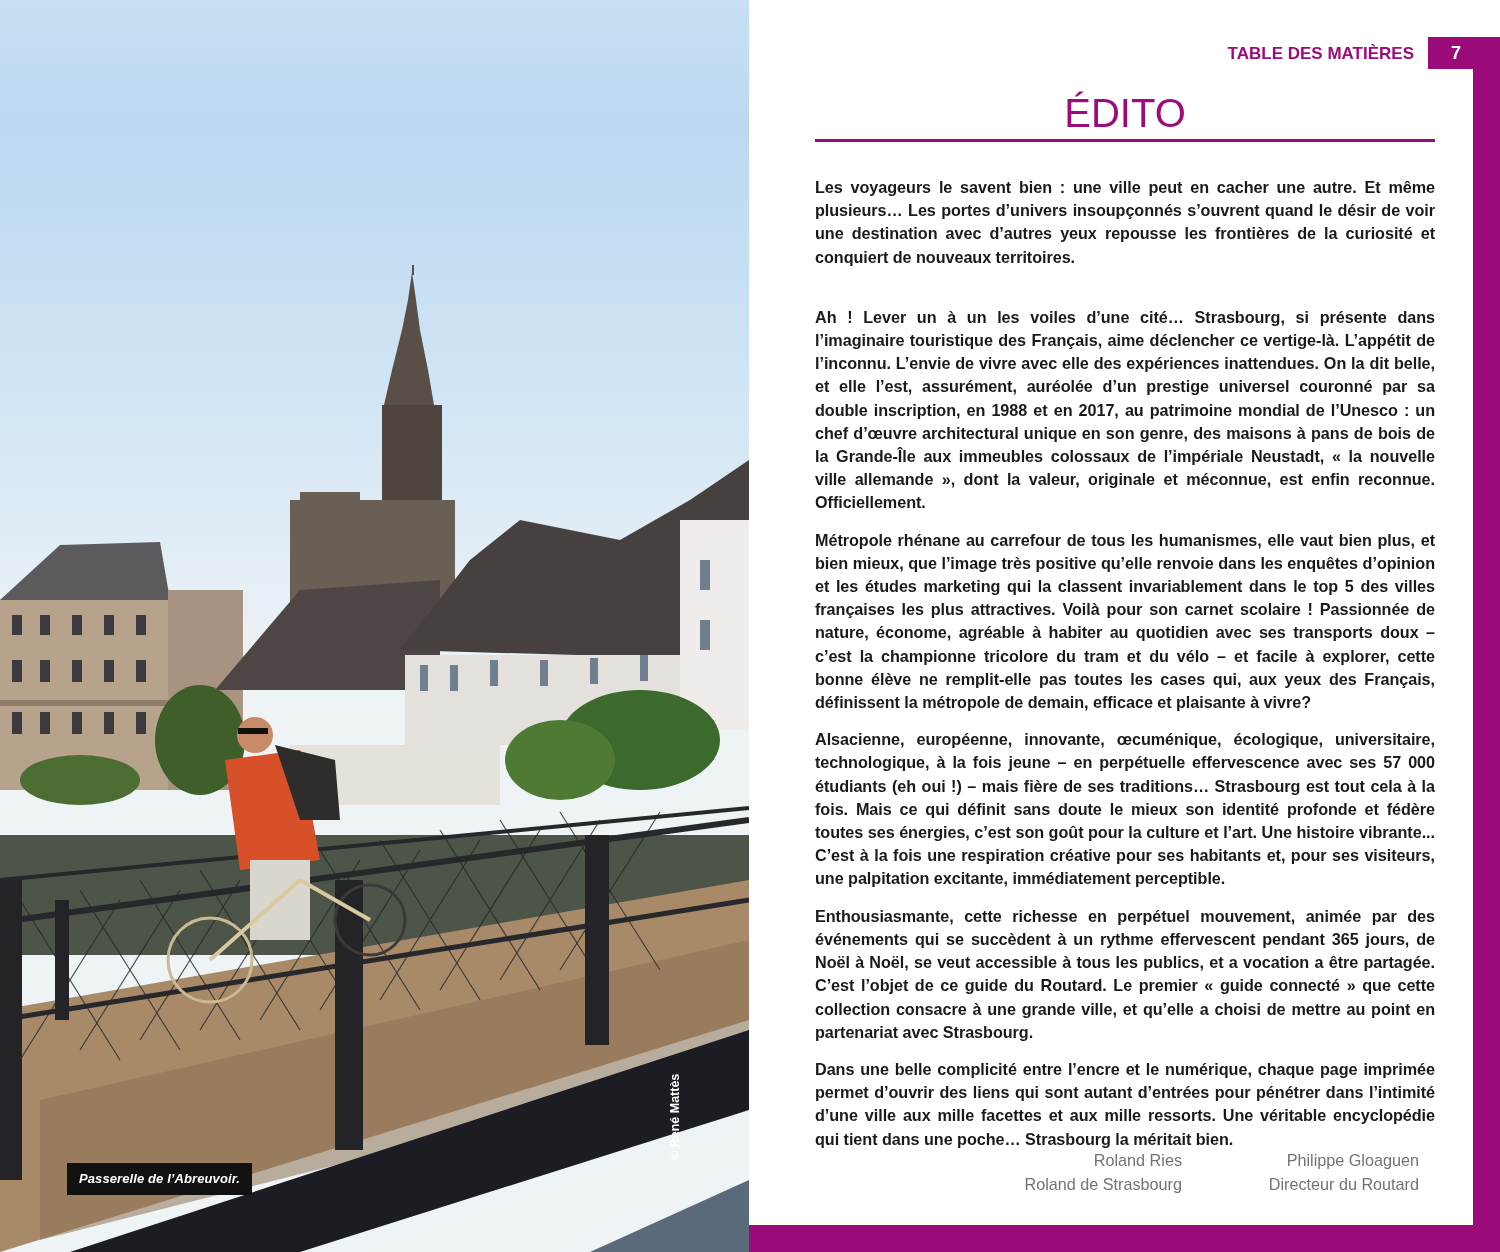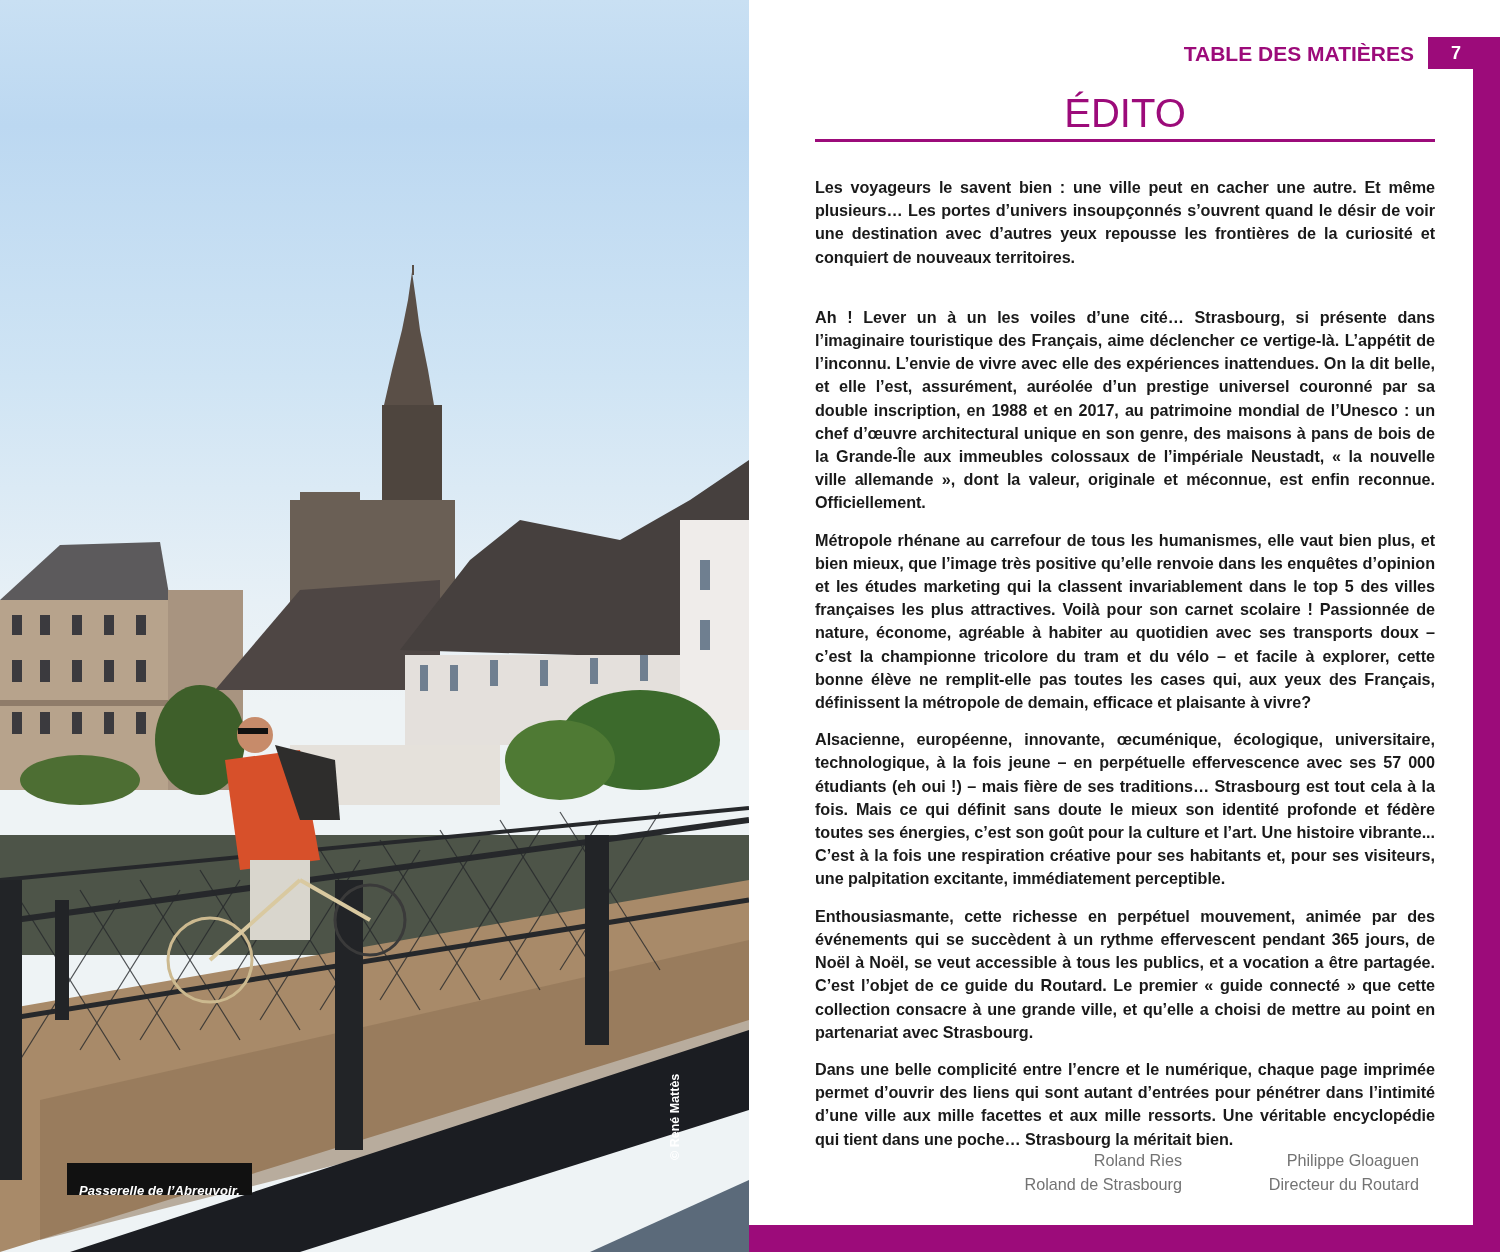--- a/index.html
+++ b/index.html
@@ -7,40 +7,40 @@
     body { position: relative; font-family: "Liberation Sans", sans-serif; }
 
     
     .photo {
       position: absolute; left: 0; top: 0; width: 749px; height: 1252px; overflow: hidden;
       background: linear-gradient(180deg, #c9e0f3 0%, #bcd8f1 10%, #cfe4f4 30%, #e7f0f6 48%, #eef3f5 56%);
     }
     .photo svg { position: absolute; left: 0; top: 0; }
 
     .caption {
-      position: absolute; left: 67px; top: 1163px; height: 32px; padding: 12px 12px;
+      position: absolute; left: 67px; top: 1163px; height: 32px; padding: 0 12px;
       background: #111; color: #fff; font-style: italic; font-weight: bold;
       font-size: 13px; line-height: 32px; letter-spacing: 0.1px;
     }
     .credit {
       position: absolute; left: 668px; top: 1160px; transform-origin: left top;
       transform: rotate(-90deg); color: #fff; font-size: 12.5px; font-weight: bold;
       white-space: nowrap;
     }
 
     
     .right-bar { position: absolute; left: 1473px; top: 69px; width: 27px; height: 1183px; background: #9c0b7a; }
     .bottom-bar { position: absolute; left: 749px; top: 1225px; width: 751px; height: 27px; background: #9c0b7a; }
     .pagenum-box {
       position: absolute; left: 1428px; top: 37px; width: 72px; height: 32px; background: #9c0b7a;
       color: #fff; font-weight: bold; font-size: 18px; line-height: 32px; padding-left: 23px;
     }
     .section-title {
       position: absolute; right: 86px; top: 40px; color: #9c0b7a; font-weight: bold;
-      font-size: 21px; letter-spacing: 0px; line-height: 28px;
+      font-size: 17px; letter-spacing: 0px; line-height: 28px;
     }
     .edito-title {
       position: absolute; left: 815px; width: 620px; top: 88px; text-align: center;
       color: #9c0b7a; font-weight: normal; font-size: 40px; line-height: 50px;
     }
     .title-rule { position: absolute; left: 815px; top: 139px; width: 620px; height: 3px; background: #9c0b7a; }
 
     .body-text {
       position: absolute; left: 815px; top: 176px; width: 620px;
       font-size: 16.2px; line-height: 23.2px; color: #1a1a1a; text-align: justify;

